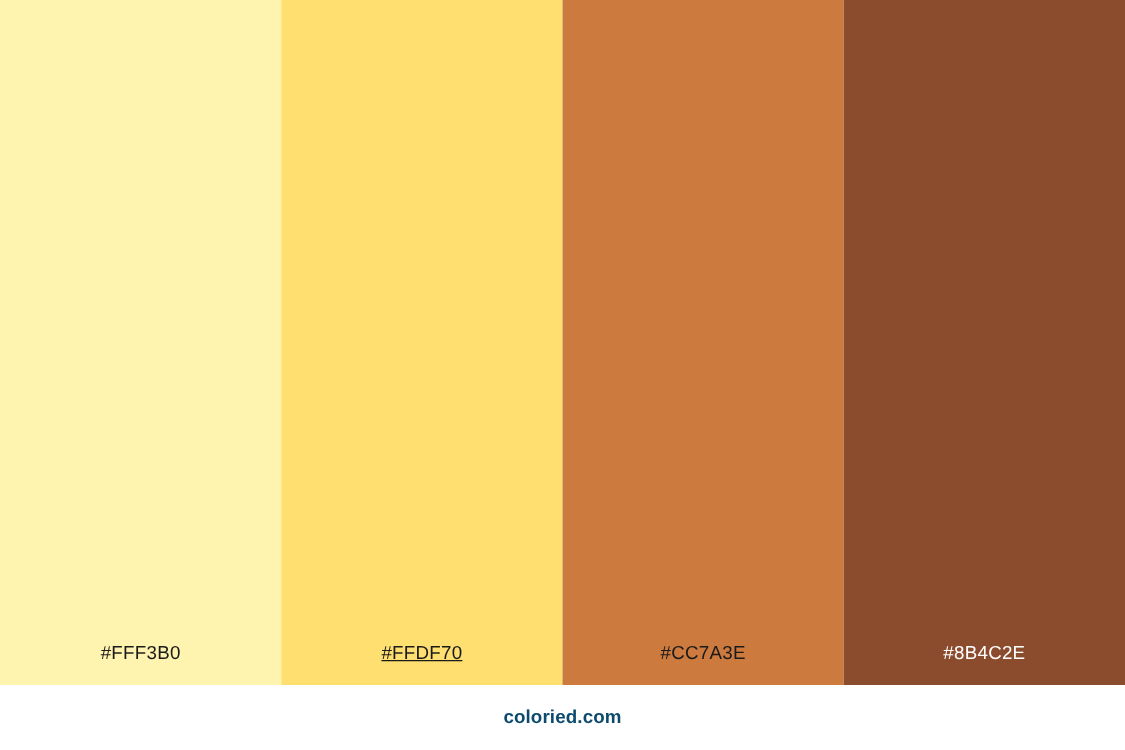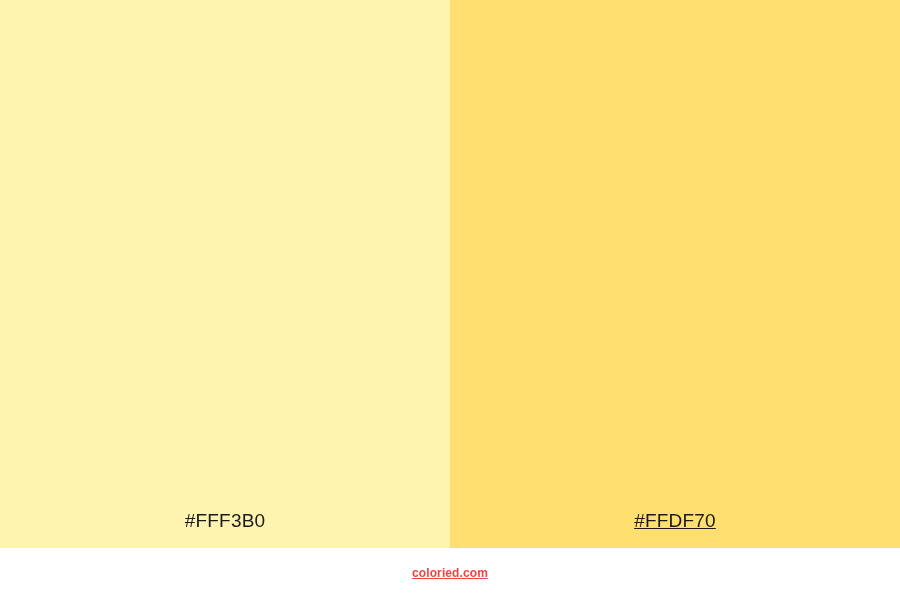--- a/index.html
+++ b/index.html
@@ -34,65 +34,70 @@
     position: relative;
     display: flex;
     align-items: flex-end;
     justify-content: center;
     box-sizing: border-box;
   }
   .swatch-label {
     display: block;
     width: 100%;
     text-align: center;
-    font-size: 19px;
+    font-size: 15px;
     font-family: "Liberation Sans", "DejaVu Sans", sans-serif;
     font-weight: 400;
     letter-spacing: 0.2px;
     line-height: 1;
     padding-bottom: 18px;
     white-space: nowrap;
     user-select: none;
   }
   #footer-bar {
     flex: 1 1 auto;
     width: 900px;
     background: #ffffff;
     display: flex;
     align-items: center;
     justify-content: center;
   }
   #site-credit {
-    font-size: 12px;
+    font-size: 15px;
     font-weight: bold;
-    color: #ef4444;
+    color: #0c4a6e;
     font-family: "Liberation Sans", "DejaVu Sans", sans-serif;
     letter-spacing: 0.1px;
     line-height: 1;
     margin-bottom: 2px;
-    text-decoration: underline;
   }
 </style>
 </head>
 <body>
 
 <div id="palette-page">
 
   <div id="swatch-strip">
 
     <div class="swatch" style="background-color: rgb(255, 243, 176);">
       <span class="swatch-label" style="color: rgb(26, 26, 26);">#FFF3B0</span>
     </div>
 
     <div class="swatch" style="background-color: rgb(255, 223, 112);">
       <span class="swatch-label" style="color: rgb(26, 26, 26); text-decoration: underline;">#FFDF70</span>
     </div>
 
 
+    <div class="swatch" style="background-color: rgb(204, 122, 62);">
+      <span class="swatch-label" style="color: rgb(26, 26, 26);">#CC7A3E</span>
+    </div>
 
+    <div class="swatch" style="background-color: rgb(139, 76, 46);">
+      <span class="swatch-label" style="color: rgb(255, 255, 255);">#8B4C2E</span>
+    </div>
 
   </div>
 
   <div id="footer-bar">
     <span id="site-credit">coloried.com</span>
   </div>
 
 </div>
 
 </body></html>

